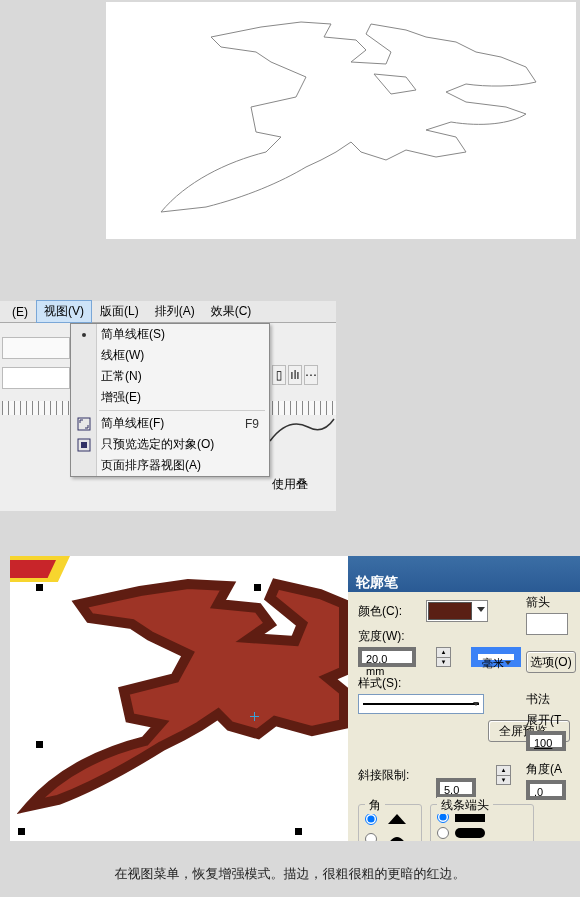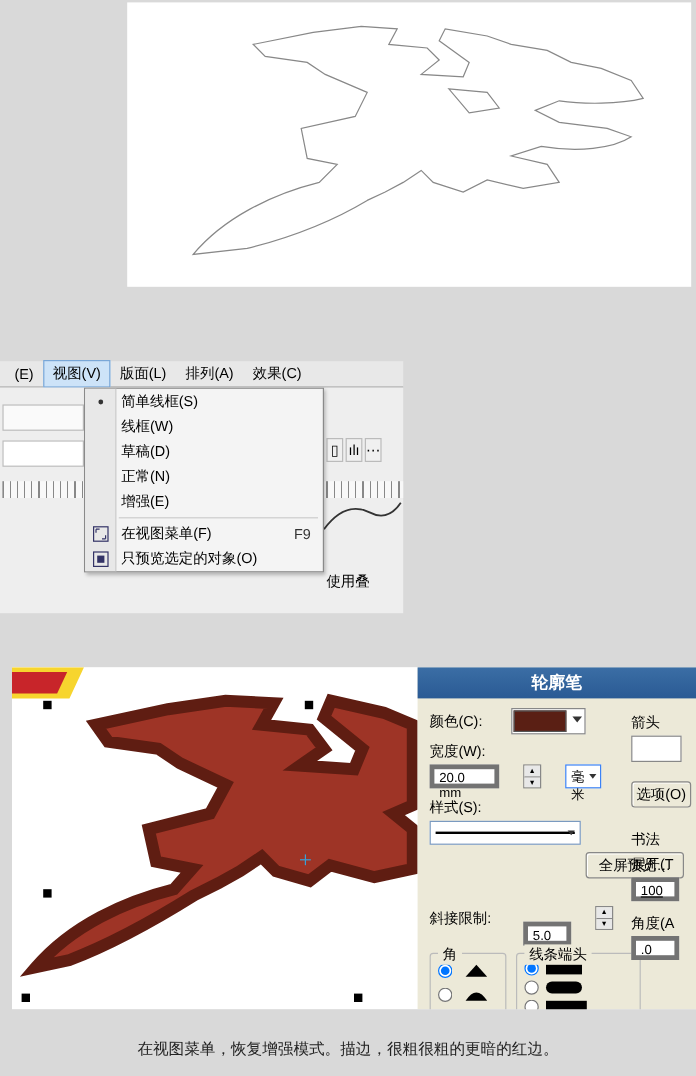--- a/index.html
+++ b/index.html
@@ -37,32 +37,32 @@
   .artwork .yellow { position: absolute; left: 0; top: 0; width: 60px; height: 26px; background: #f7d52e; transform: skewX(-25deg); transform-origin: top left; }
   .artwork .red { position: absolute; left: 0; top: 4px; width: 46px; height: 18px; background: #c8252a; transform: skewX(-25deg); transform-origin: top left; }
   .artwork svg { position: absolute; left: 0; top: 0; }
   .handle { position: absolute; width: 7px; height: 7px; background: #000; }
   .pivot { position: absolute; width: 9px; height: 9px; }
   .pivot::before, .pivot::after { content:""; position:absolute; background:#39a0d8; }
   .pivot::before { left:4px; top:0; width:1px; height:9px; }
   .pivot::after { top:4px; left:0; width:9px; height:1px; }
   
   .dialog { position: absolute; left: 338px; top: 0; width: 232px; height: 285px; background: #ece9d8; display: flex; flex-direction: column; }
-  .dialog .titlebar { height: 26px; background: linear-gradient(#3b6ea5,#2a5a94); color: #fff; font-size: 14px; font-weight: bold; padding: 4px 8px; text-align: center; }
+  .dialog .titlebar { height: 26px; background: linear-gradient(#3b6ea5,#2a5a94); color: #fff; font-size: 14px; font-weight: bold; padding: 18px 8px; }
   .dialog .body { padding: 8px 10px; font-size: 12px; color: #000; }
   .dialog .frow { display: flex; align-items: center; margin-bottom: 6px; gap: 20px; }
   .dialog .label { width: 48px; }
   .colorswatch { width: 44px; height: 18px; background: #5a1f14; border: 1px solid #555; position: relative; }
   .colorswatch::after { content:""; position:absolute; right:-14px; top:4px; border-left:4px solid transparent; border-right:4px solid transparent; border-top:5px solid #333; }
   .swatchwrap { width: 62px; border:1px solid #888; padding:1px; display:flex; align-items:center; background:#fff; }
   .numinput { width: 58px; height: 20px; border: 4px solid #737373; background: #fff; padding: 2px 4px; font-size: 11px; }
   .spin { width: 15px; height: 20px; display:flex; flex-direction:column; border:1px solid #888; }
   .spin div { flex:1; background:#e8e8e8; display:flex; align-items:center; justify-content:center; font-size:7px; }
   .spin div:first-child { border-bottom:1px solid #888; }
-  .unitsel { width: 30px; height: 20px; border: 1px solid #3b82f6; background: #fff; padding: 2px 4px; font-size: 11px; position:relative; }
+  .unitsel { width: 50px; height: 20px; border: 7px solid #3b82f6; background: #fff; padding: 2px 4px; font-size: 11px; position:relative; }
   .unitsel::after { content:""; position:absolute; right:3px; top:7px; border-left:3px solid transparent; border-right:3px solid transparent; border-top:4px solid #333; }
   .stylewrap { width: 126px; height: 20px; border: 1px solid #7a9ac0; background: #fff; position:relative; display:flex; align-items:center; padding:0 4px; }
   .stylewrap .line { flex:1; height:2px; background:#000; }
   .stylewrap::after { content:""; position:absolute; right:4px; top:7px; border-left:3px solid transparent; border-right:3px solid transparent; border-top:4px solid #333; }
   .btn { height: 22px; padding: 2px 10px; background: #ece9d8; border: 1px solid #888; border-radius: 3px; font-size: 12px; cursor: default; box-shadow: inset 1px 1px 0 #fff; }
   .fieldset { border: 1px solid #bbb; border-radius: 3px; padding: 6px 6px 2px 6px; position: relative; }
   .fieldset .legend { position: absolute; top: -8px; left: 6px; background: #ece9d8; padding: 0 4px; font-size: 12px; }
   .corners { display: flex; flex-direction: column; gap: 4px; }
   .corners .opt { display: flex; align-items: center; gap: 6px; }
   .corners input[type=radio] { width: 12px; height: 12px; }
@@ -112,48 +112,48 @@
   <div class="dropdown">
     <div class="iconcol"></div>
     <div class="drow">
       <span class="dicon dot"></span>
       <span>简单线框(S)</span>
     </div>
     <div class="drow">
         <span>线框(W)</span>
       </div>
     <div class="drow">
-        <span>草稿(D)</span>
-      </div>
-    <div class="drow">
         <span>正常(N)</span>
       </div>
     <div class="drow">
         <span>增强(E)</span>
       </div>
     <div class="sep"></div>
     <div class="drow">
       <span class="dicon">
         <svg width="14" height="14">
             <rect x="1" y="1" width="12" height="12" fill="none" stroke="#336" stroke-width="1"></rect>
             <path d="M3 3 L6 3 M3 3 L3 6 M11 11 L8 11 M11 11 L11 8" stroke="#336" stroke-width="1"></path>
           </svg>
       </span>
-      <span>在视图菜单(F)</span>
+      <span>简单线框(F)</span>
       <span class="shortcut">F9</span>
     </div>
     <div class="drow">
       <span class="dicon">
         <svg width="14" height="14">
             <rect x="1" y="1" width="12" height="12" fill="none" stroke="#336" stroke-width="1"></rect>
             <rect x="4" y="4" width="6" height="6" fill="#336"></rect>
           </svg>
       </span>
       <span>只预览选定的对象(O)</span>
     </div>
+    <div class="drow">
+        <span>页面排序器视图(A)</span>
+      </div>
   </div>
 </div>
 
 <div class="section3">
   <div class="artwork">
     <div class="yellow"></div>
     <div class="red"></div>
     <svg width="338" height="285">
       <path d="M 20 250 C 50 215 95 195 135 185 L 150 168 L 120 162 L 114 135 L 165 122 L 178 98 L 140 80 L 122 68 L 80 62 L 70 48 L 130 35 L 178 28 L 218 30 L 208 48 L 248 52 L 260 68 L 240 82 L 285 85 L 292 68 L 260 42 L 266 28 L 310 38 L 334 48 L 334 115 L 318 122 L 334 135 L 334 168 L 302 175 L 265 165 L 248 178 L 220 170 L 208 158 L 190 170 L 172 180 L 152 190 C 120 210 85 230 48 244 L 20 250 Z" fill="#9e3426" stroke="#5f1d12" stroke-width="10" stroke-linejoin="miter"></path>
     </svg>

